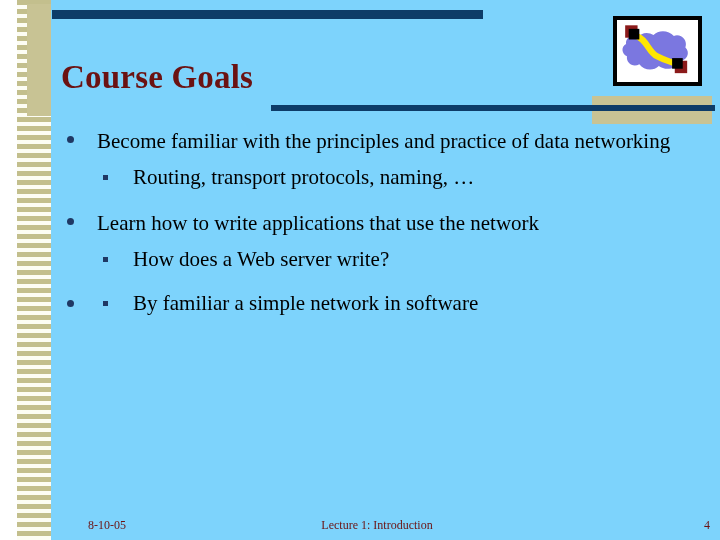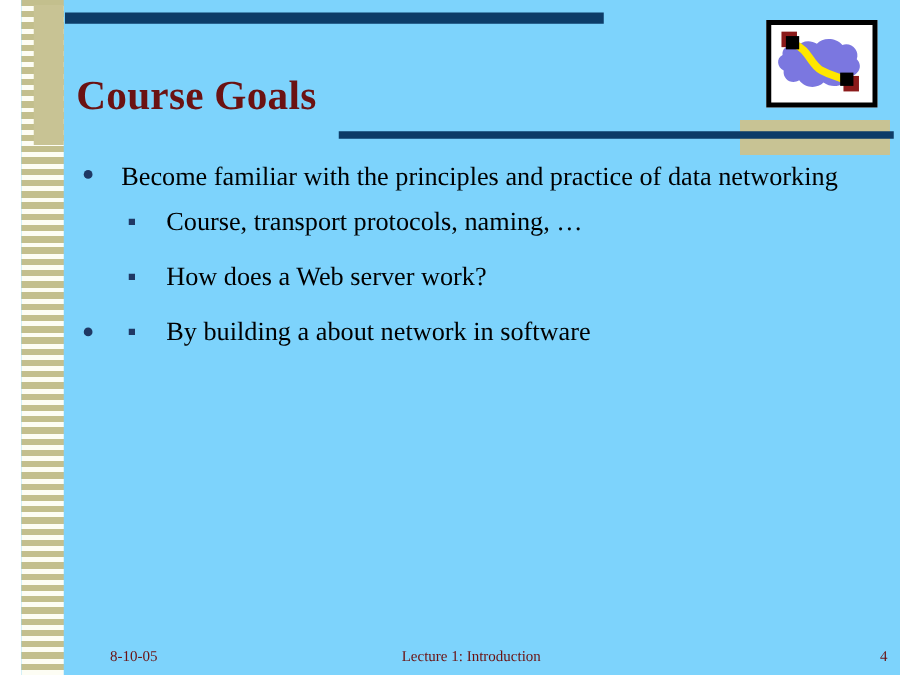--- a/index.html
+++ b/index.html
@@ -174,34 +174,38 @@
   </div>
 
   <div id="body">
 
     <p class="l1">
       <span class="mark"></span>
       <span>Become familiar with the principles and practice of data networking</span>
     </p>
     <p class="l2">
       <span class="mark"></span>
-      <span>Course, transport protocols, naming, …</span>
-    </p>
-
+      <span>Routing, transport protocols, naming, …</span>
+    </p>
+
+    <p class="l1">
+      <span class="mark"></span>
+      <span>Learn how to write applications that use the network</span>
+    </p>
     <p class="l2">
       <span class="mark"></span>
-      <span>How does a Web server work?</span>
+      <span>How does a Web server write?</span>
     </p>
 
     <p class="l1">
       <span class="mark"></span>
     </p>
     <p class="l2">
       <span class="mark"></span>
-      <span>By building a about network in software</span>
+      <span>By familiar a simple network in software</span>
     </p>
 
   </div>
 
   <div class="footer-txt" id="footer-date">8-10-05</div>
   <div class="footer-txt" id="footer-title">Lecture 1: Introduction</div>
   <div class="footer-txt" id="footer-page">4</div>
 
 </div>
 

